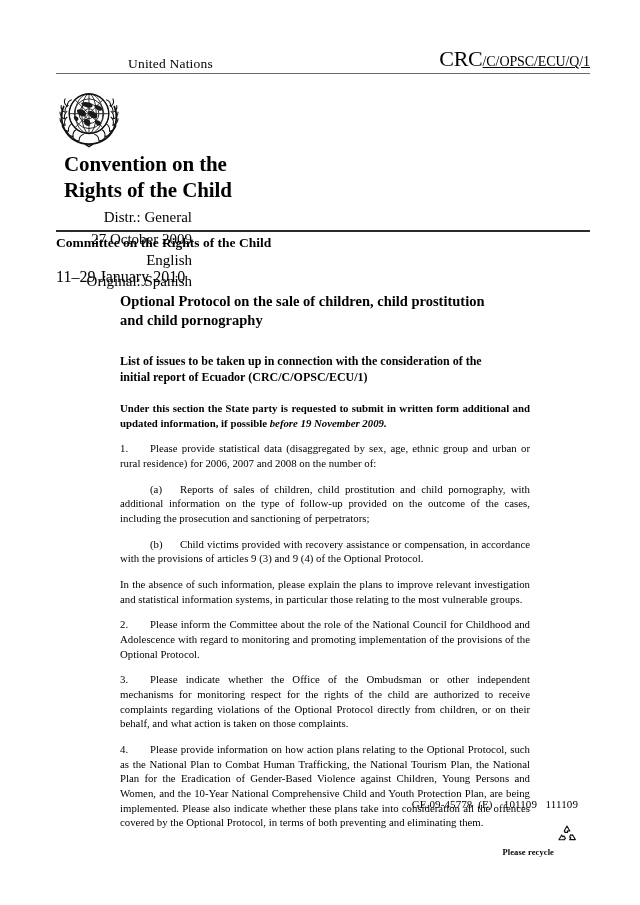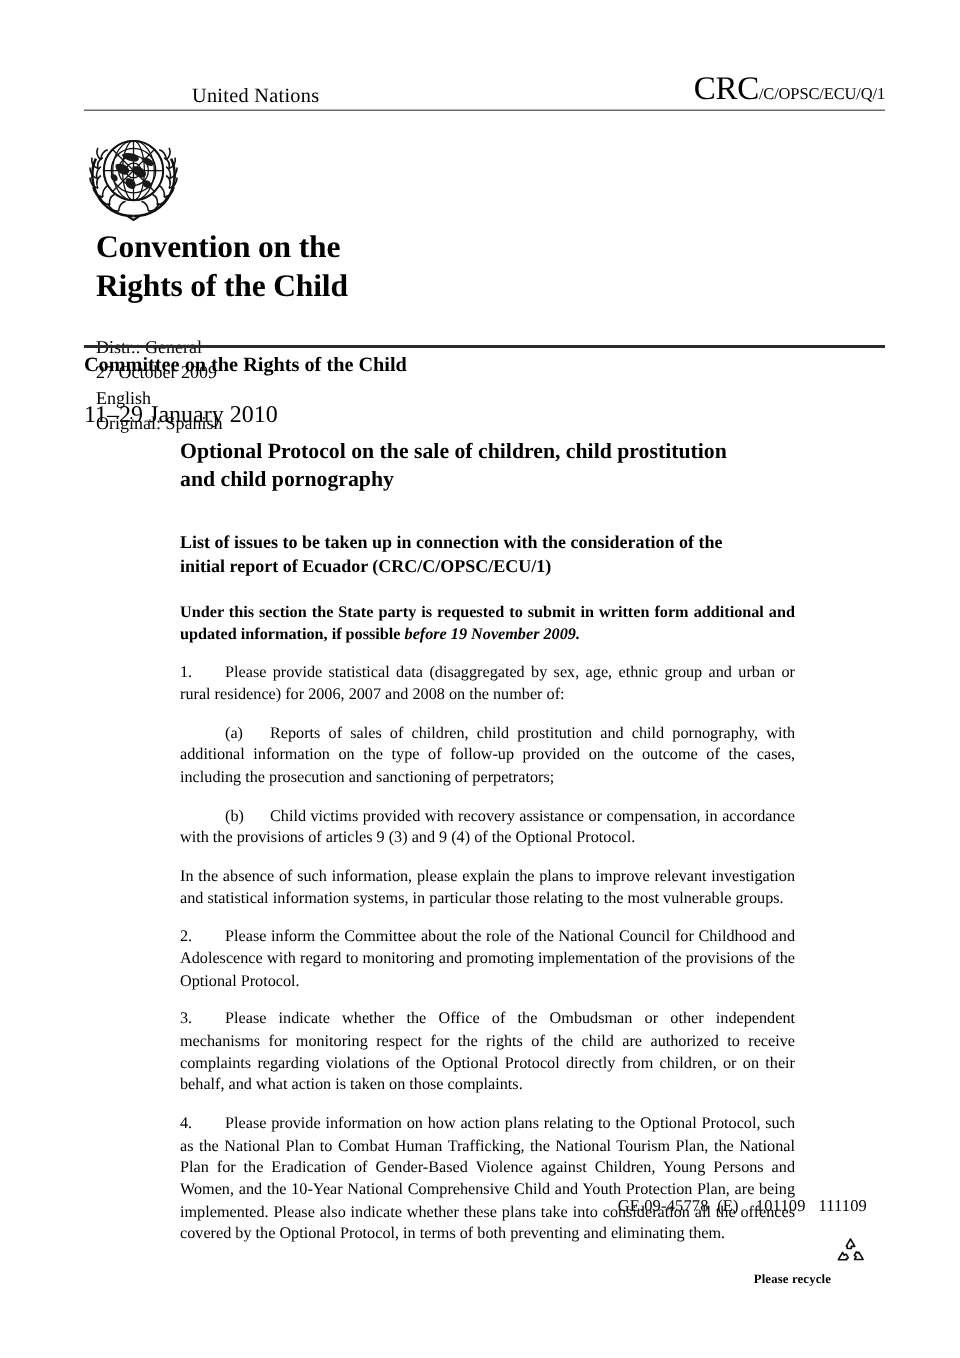--- a/index.html
+++ b/index.html
@@ -45,22 +45,23 @@
   }
   .doc-symbol {
     line-height: 1;
     white-space: nowrap;
   }
   .doc-symbol .sym-main {
     font-size: 22px;
     letter-spacing: -.2px;
   }
   .doc-symbol .sym-sub {
-    font-size: 11px;
+    font-size: 14px;
     letter-spacing: -.1px;
+    text-decoration: underline;
   }
   .rule-thin {
     border: 0;
     border-top: 1.6px solid #6b6b6b;
     margin: 3px 0 0 0;
     width: 534px;
   }
 
   .masthead-body {
     display: flex;
@@ -79,23 +80,24 @@
     margin-left: 8px;
     font-weight: bold;
     font-size: 21px;
     line-height: 1.22;
     letter-spacing: -.1px;
   }
   .distr {
     flex: 0 0 auto;
     width: 128px;
     margin-left: 8px;
-    margin-top: 20px;
-    font-size: 12px;
+    margin-top: 4px;
+    font-size: 15px;
     line-height: 1.42;
+    text-align: right;
   }
 
   
   .rule-thick {
     position: absolute;
     left: 56px;
     top: 230px;
     width: 534px;
     height: 0;
     border-top: 2.2px solid #2b2b2b;

